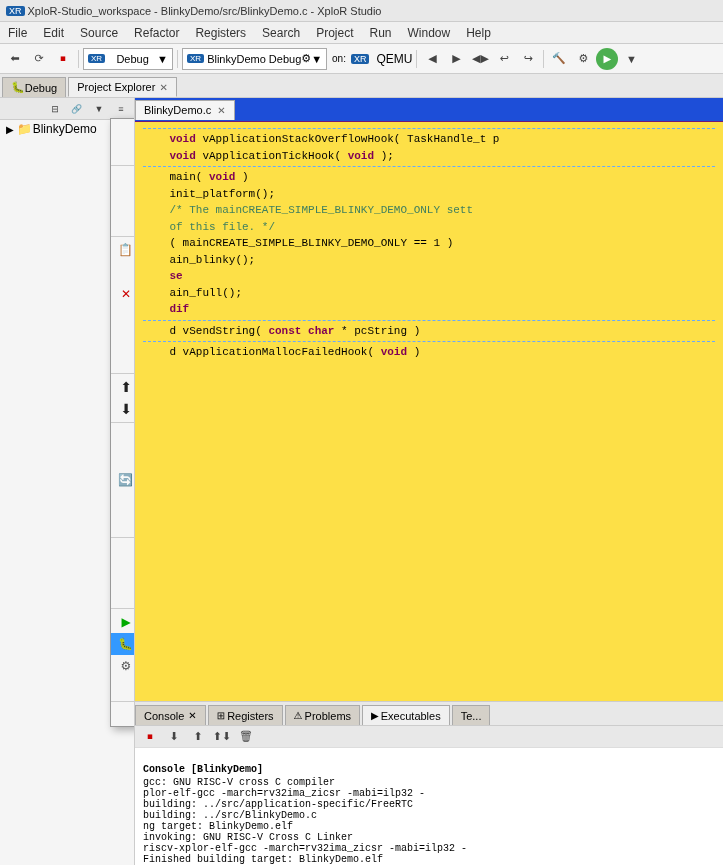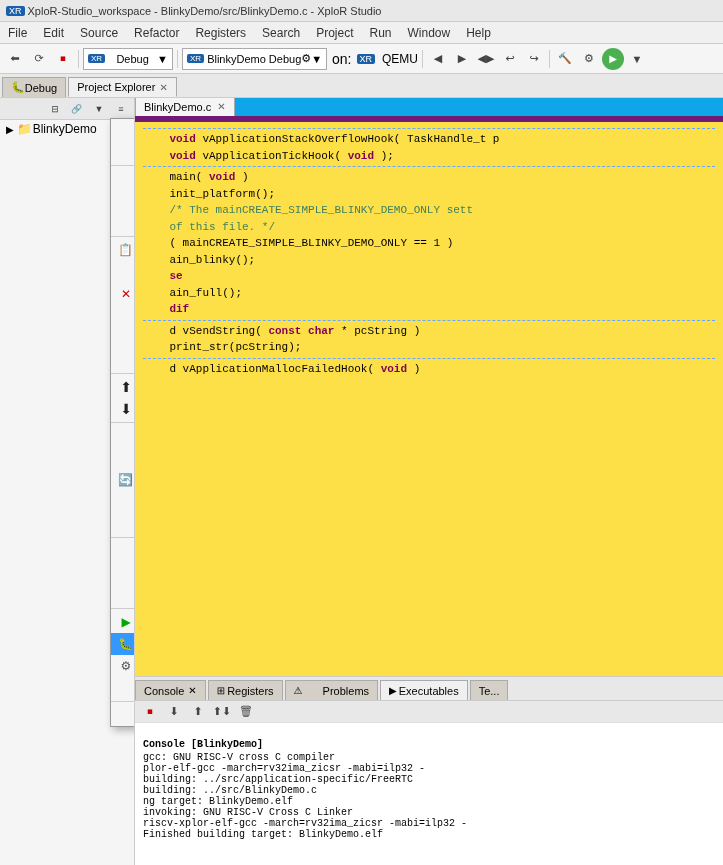--- a/index.html
+++ b/index.html
@@ -188,24 +188,24 @@
     
     .right-panel {
       flex: 1;
       background: #fff;
       overflow: hidden;
       display: flex;
       flex-direction: column;
     }
     .editor-tab-bar {
       height: 24px;
-      background: #0ea5e9;
-      display: flex;
-      align-items: flex-end;
-      border-bottom: 6px solid #701a75;
+      background: #1d4ed8;
+      display: flex;
+      align-items: center;
+      border-bottom: 1px solid #701a75;
     }
     .editor-tab {
       display: flex;
       align-items: center;
       padding: 2px 8px;
       font-size: 11px;
       background: #f5f5f5;
       border: 1px solid #aaa;
       border-bottom: none;
       cursor: pointer;
@@ -222,21 +222,21 @@
       overflow: hidden;
       line-height: 1.5;
     }
     .code-line { white-space: pre; }
     .kw { color: #7f0055; font-weight: bold; }
     .comment { color: #3f7f5f; }
     .dashed-line { border-top: 1px dashed #6af; margin: 2px 0; }
 
     
     .bottom-panel {
-      height: 189px;
+      height: 164px;
       background: #f5f5f5;
       border-top: 1px solid #ccc;
       display: flex;
       flex-direction: column;
     }
     .bottom-tabs {
       height: 24px;
       background: #e8e8e8;
       display: flex;
       align-items: flex-end;
@@ -319,21 +319,21 @@
     <span>Debug</span>
     <span>▼</span>
   </div>
   <div class="toolbar-separator"></div>
   <div class="toolbar-dropdown" style="min-width:130px;">
     <span class="xr-badge" style="font-size:8px;">XR</span>
     <span>BlinkyDemo Debug</span>
     <span>⚙</span>
     <span>▼</span>
   </div>
-  <span style="font-size:14px;margin:16px 3px;text-align:right;">on:</span>
+  <span style="font-size:10px;margin:16px 3px;text-align:right;">on:</span>
   <span class="xr-badge">XR</span>
   <span style="font-size:12px;margin-left:2px;">QEMU</span>
   <div class="toolbar-separator"></div>
   <button class="toolbar-btn">◀</button>
   <button class="toolbar-btn">▶</button>
   <button class="toolbar-btn">◀▶</button>
   <button class="toolbar-btn">↩</button>
   <button class="toolbar-btn">↪</button>
   <div class="toolbar-separator"></div>
   <button class="toolbar-btn">🔨</button>
@@ -499,40 +499,39 @@
       <div class="code-line">    ( mainCREATE_SIMPLE_BLINKY_DEMO_ONLY == 1 )</div>
       <div class="code-line">    ain_blinky();</div>
       <div class="code-line">    <span class="kw">se</span></div>
       <div class="code-line">    ain_full();</div>
       <div class="code-line">    <span class="kw">dif</span></div>
       <div class="code-line"></div>
       <div class="dashed-line"></div>
       <div class="code-line"></div>
       <div class="code-line">    d vSendString( <span class="kw">const</span> <span class="kw">char</span> * pcString )</div>
       <div class="code-line"></div>
-      <div class="code-line">    print_str(pcString);</div>
       <div class="code-line"></div>
       <div class="dashed-line"></div>
       <div class="code-line"></div>
       <div class="code-line">    d vApplicationMallocFailedHook( <span class="kw">void</span> )</div>
     </div>
 
     <div class="bottom-panel">
       <div class="bottom-tabs">
         <div class="bottom-tab">
           <span>Console</span>
           <span style="margin-left:4px;font-size:10px;">✕</span>
         </div>
         <div class="bottom-tab">
           <span style="font-size:10px;">⊞</span>
           <span style="margin-left:2px;">Registers</span>
         </div>
         <div class="bottom-tab">
           <span style="font-size:10px;">⚠</span>
-          <span style="margin-left:20px;">Problems</span>
+          <span style="margin-left:2px;">Problems</span>
         </div>
         <div class="bottom-tab active">
           <span style="font-size:10px;">▶</span>
           <span style="margin-left:2px;">Executables</span>
         </div>
         <div class="bottom-tab">
           <span>Te...</span>
         </div>
       </div>
       <div class="bottom-toolbar">

